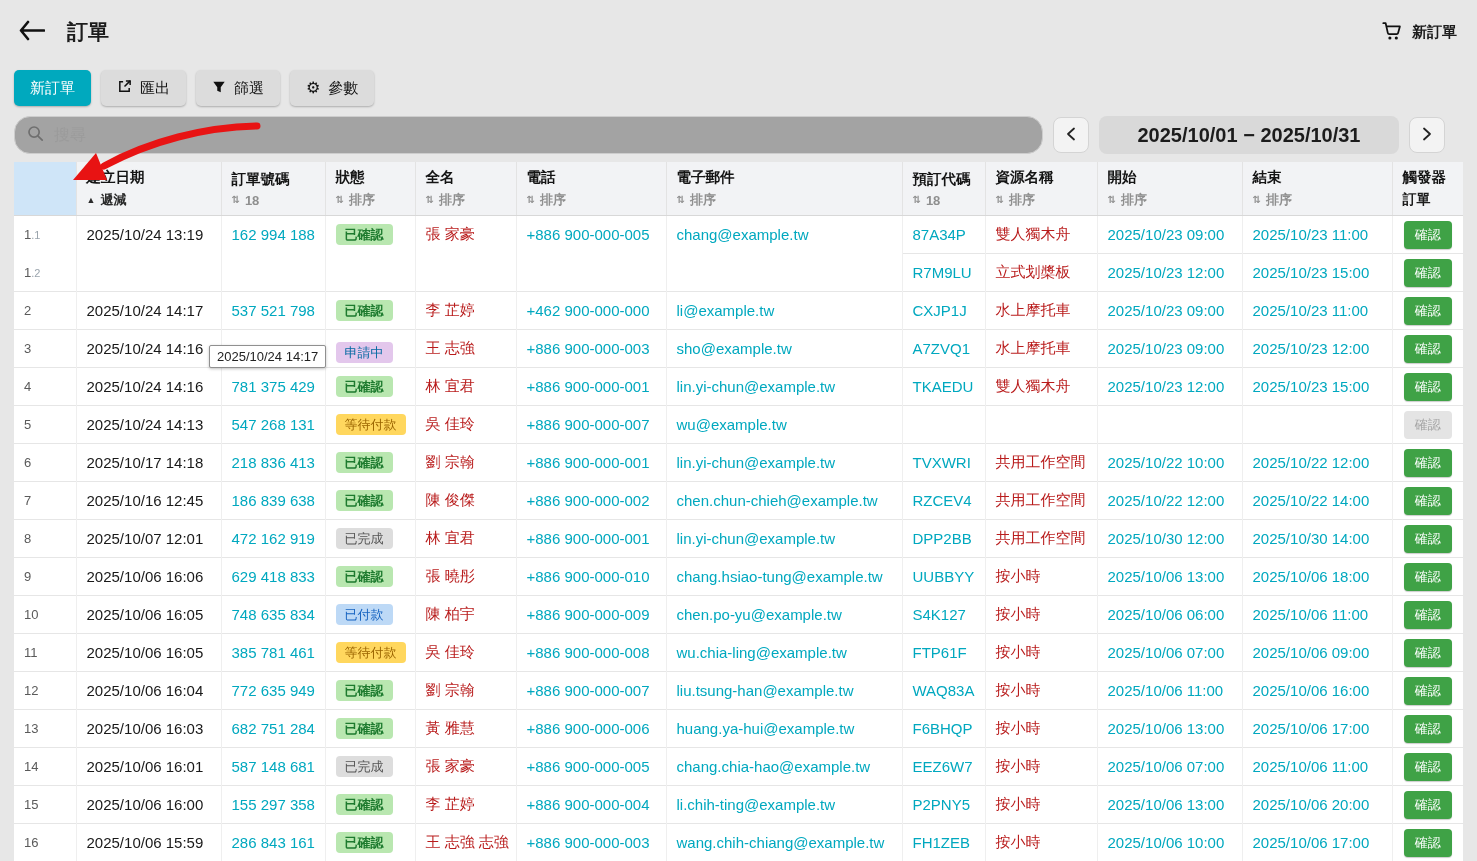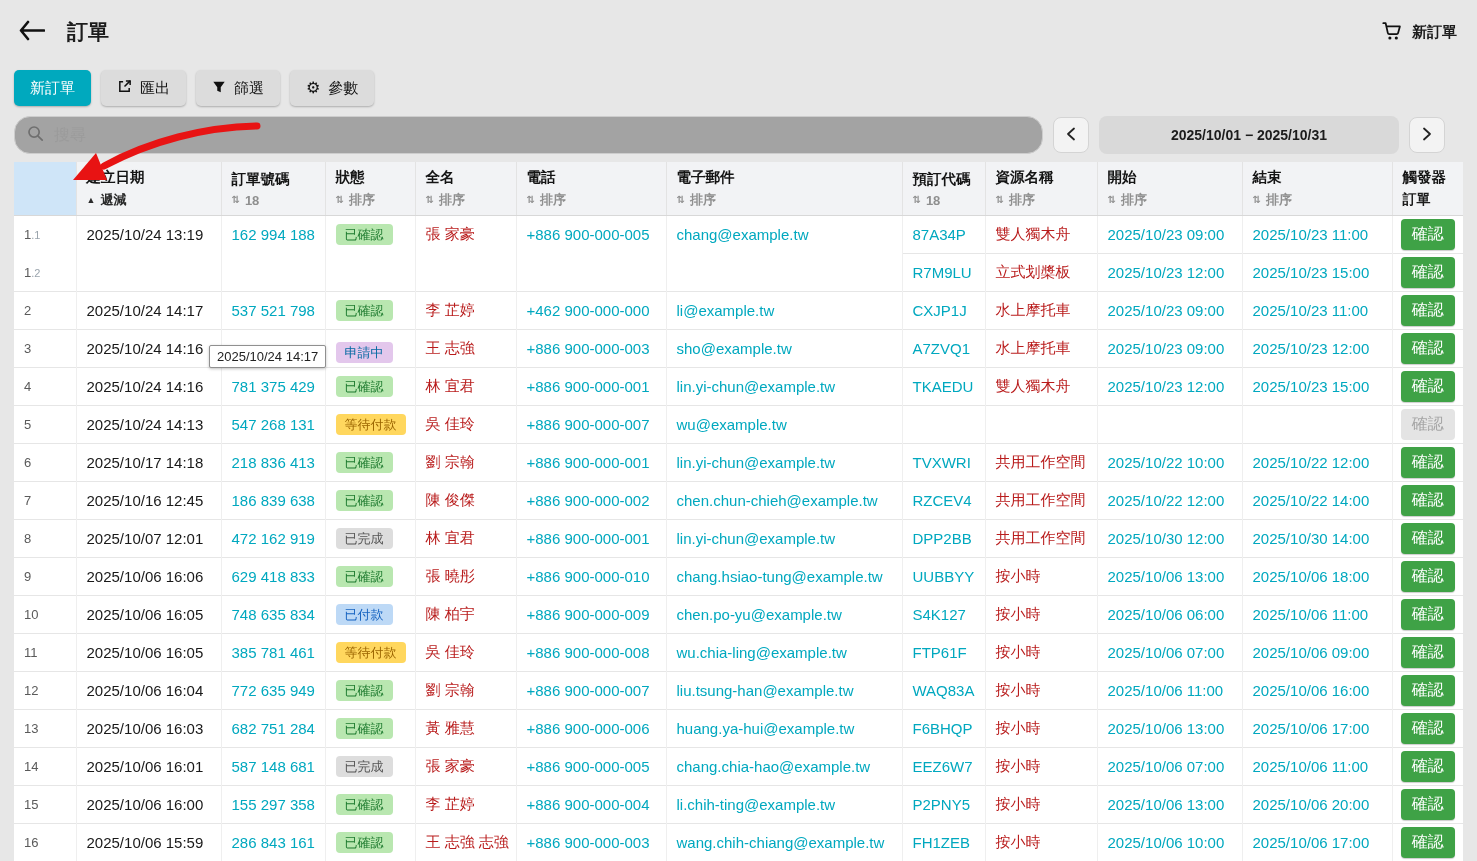--- a/index.html
+++ b/index.html
@@ -27,21 +27,21 @@
 
   
   .search-row { display:flex; align-items:center; gap:10px; padding:10px 32px 0 14px; }
   .searchbox { flex:1; height:38px; background:#a3a3a3; border:1px solid #cdcdcd; border-radius:16px;
     display:flex; align-items:center; gap:10px; padding:0 12px; }
   .searchbox input { flex:1; border:none; outline:none; background:transparent; font-size:16px; color:#333; font-family:inherit; }
   .searchbox input::placeholder { color:#9b9b9b; }
   .nav-btn { width:36px; height:36px; border-radius:8px; border:1px solid #d4d4d4; background:#f3f3f3;
     display:flex; align-items:center; justify-content:center; cursor:pointer; flex:0 0 auto; }
   .date-range { width:300px; height:38px; background:#d9d9d9; border-radius:8px; display:flex;
-    align-items:center; justify-content:center; font-weight:bold; font-size:14px; cursor:pointer; flex:0 0 auto; }
+    align-items:center; justify-content:center; font-weight:bold; font-size:20px; cursor:pointer; flex:0 0 auto; }
 
   
   .table-wrap { margin:8px 14px 0; background:#fff; }
   table { border-collapse:collapse; table-layout:fixed; width:1449px; }
   thead th { background:#f2f3f5; text-align:left; vertical-align:middle; padding:6px 10px; height:52px;
     border-right:1px solid #e3e3e3; border-bottom:1px solid #d8d8d8; cursor:pointer; }
   thead th.corner { background:#cfe5f8; }
   .h-label { font-size:14.5px; color:#141414; margin-bottom:4px; white-space:nowrap; }
   .h-sort { font-size:13px; color:#8f8f8f; display:flex; gap:5px; align-items:center; }
   .sort-icon { font-size:10px; line-height:1; }
@@ -55,28 +55,28 @@
   tr.continuation td:nth-child(-n+7) { border-top:none; }
   td:last-child, th:last-child { border-right:none; }
 
   .c-num { color:#5a5a5a; font-size:13px; }
   .num-sub { color:#9aa4ad; font-size:11px; }
   a.lnk { color:#00a8bf; text-decoration:none; cursor:pointer; }
   .c-created { color:#191919; }
   .c-name, .c-resource { color:#b91c1c; }
 
   .badge { display:inline-block; padding:4px 9px; border-radius:4px; font-size:13px; line-height:1; }
-  .badge.confirmed { background:#b9e7b0; color:#1e7b2f; }
+  .badge.confirmed { background:#b9e7b0; color:#1e7b2f;font-weight:bold; }
   .badge.applying  { background:#e3c7ec; color:#0369a1;margin-top:8px; }
   .badge.pending   { background:#ffd75e; color:#9c6500; }
   .badge.completed { background:#dddddd; color:#555555; }
   .badge.paid      { background:#bdd9f6; color:#1663c0; }
 
   .c-action { text-align:center; padding:0 4px; }
-  .confirm-btn { background:#3fa246; border:none; color:#fff; font-size:16px; padding:5px 11px;
+  .confirm-btn { background:#3fa246; border:none; color:#fff; font-size:13px; padding:5px 11px;
     border-radius:4px; cursor:pointer; box-shadow:0 1px 1px rgba(0,0,0,.2); font-family:inherit; }
   .confirm-btn.disabled { background:#e4e4e4; color:#a5a5a5; box-shadow:none; }
 
   
   .tooltip { position:absolute; left:209px; top:345px; background:#fff; border:1px solid #909090;
     border-radius:2px; padding:3px 7px; font-size:13px; color:#222; box-shadow:0 1px 3px rgba(0,0,0,.25);
     z-index:40; white-space:nowrap; }
   .annotation-arrow { position:absolute; left:0; top:0; z-index:50; pointer-events:none; }
 </style>
 </head>

